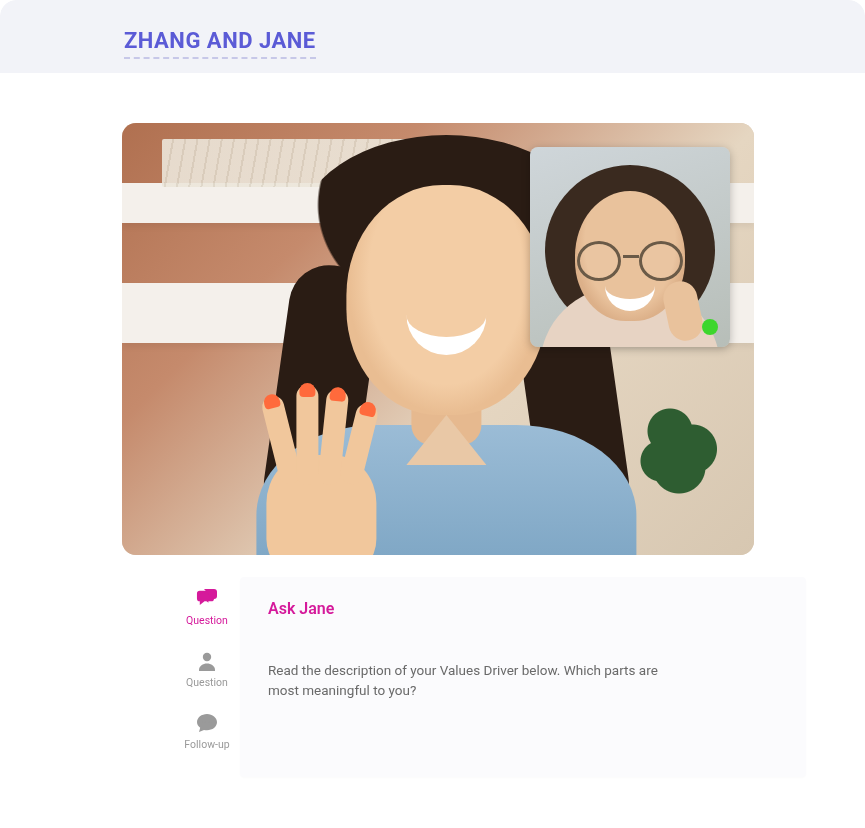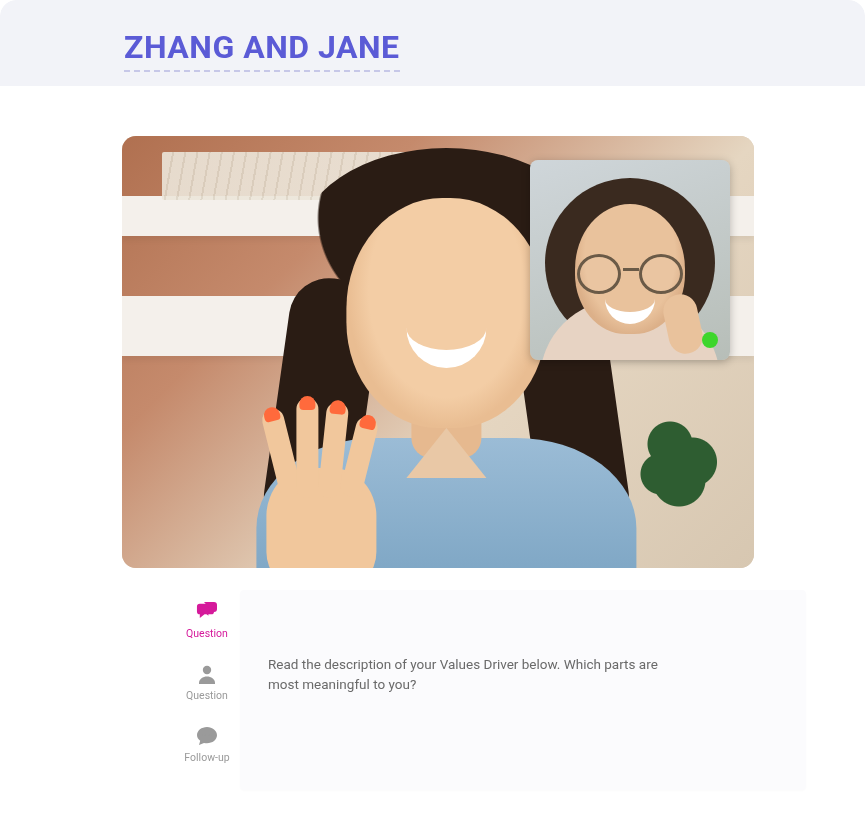--- a/index.html
+++ b/index.html
@@ -12,21 +12,21 @@
     border-radius: 16px;
     position: relative;
   }
   .header-bar {
     background: #f2f3f8;
     padding: 28px 0 14px 0;
     border-radius: 16px 16px 0 0;
   }
   .page-title {
     color: #5b5bd6;
-    font-size: 32px;
+    font-size: 22px;
     font-weight: 700;
     letter-spacing: 0.5px;
     margin-left: 124px;
     border-bottom: 2px dashed #c7c8e8;
     display: inline-block;
     padding-bottom: 4px;
   }
   .content-wrap {
     padding: 50px 110px 0 122px;
   }
@@ -332,17 +332,18 @@
               <circle cx="12" cy="11" r="1.1" fill="#fff"></circle>
               <circle cx="15.5" cy="11" r="1.1" fill="#fff"></circle>
             </svg>
         </span>
         <span class="tab-label">Follow-up</span>
       </div>
 
     </div>
 
     <div class="card">
+      <div class="card-title">Ask Jane</div>
       <div class="card-body">Read the description of your Values Driver below. Which parts are most meaningful to you?</div>
     </div>
   </div>
 
 </div>
 
 </body></html>

